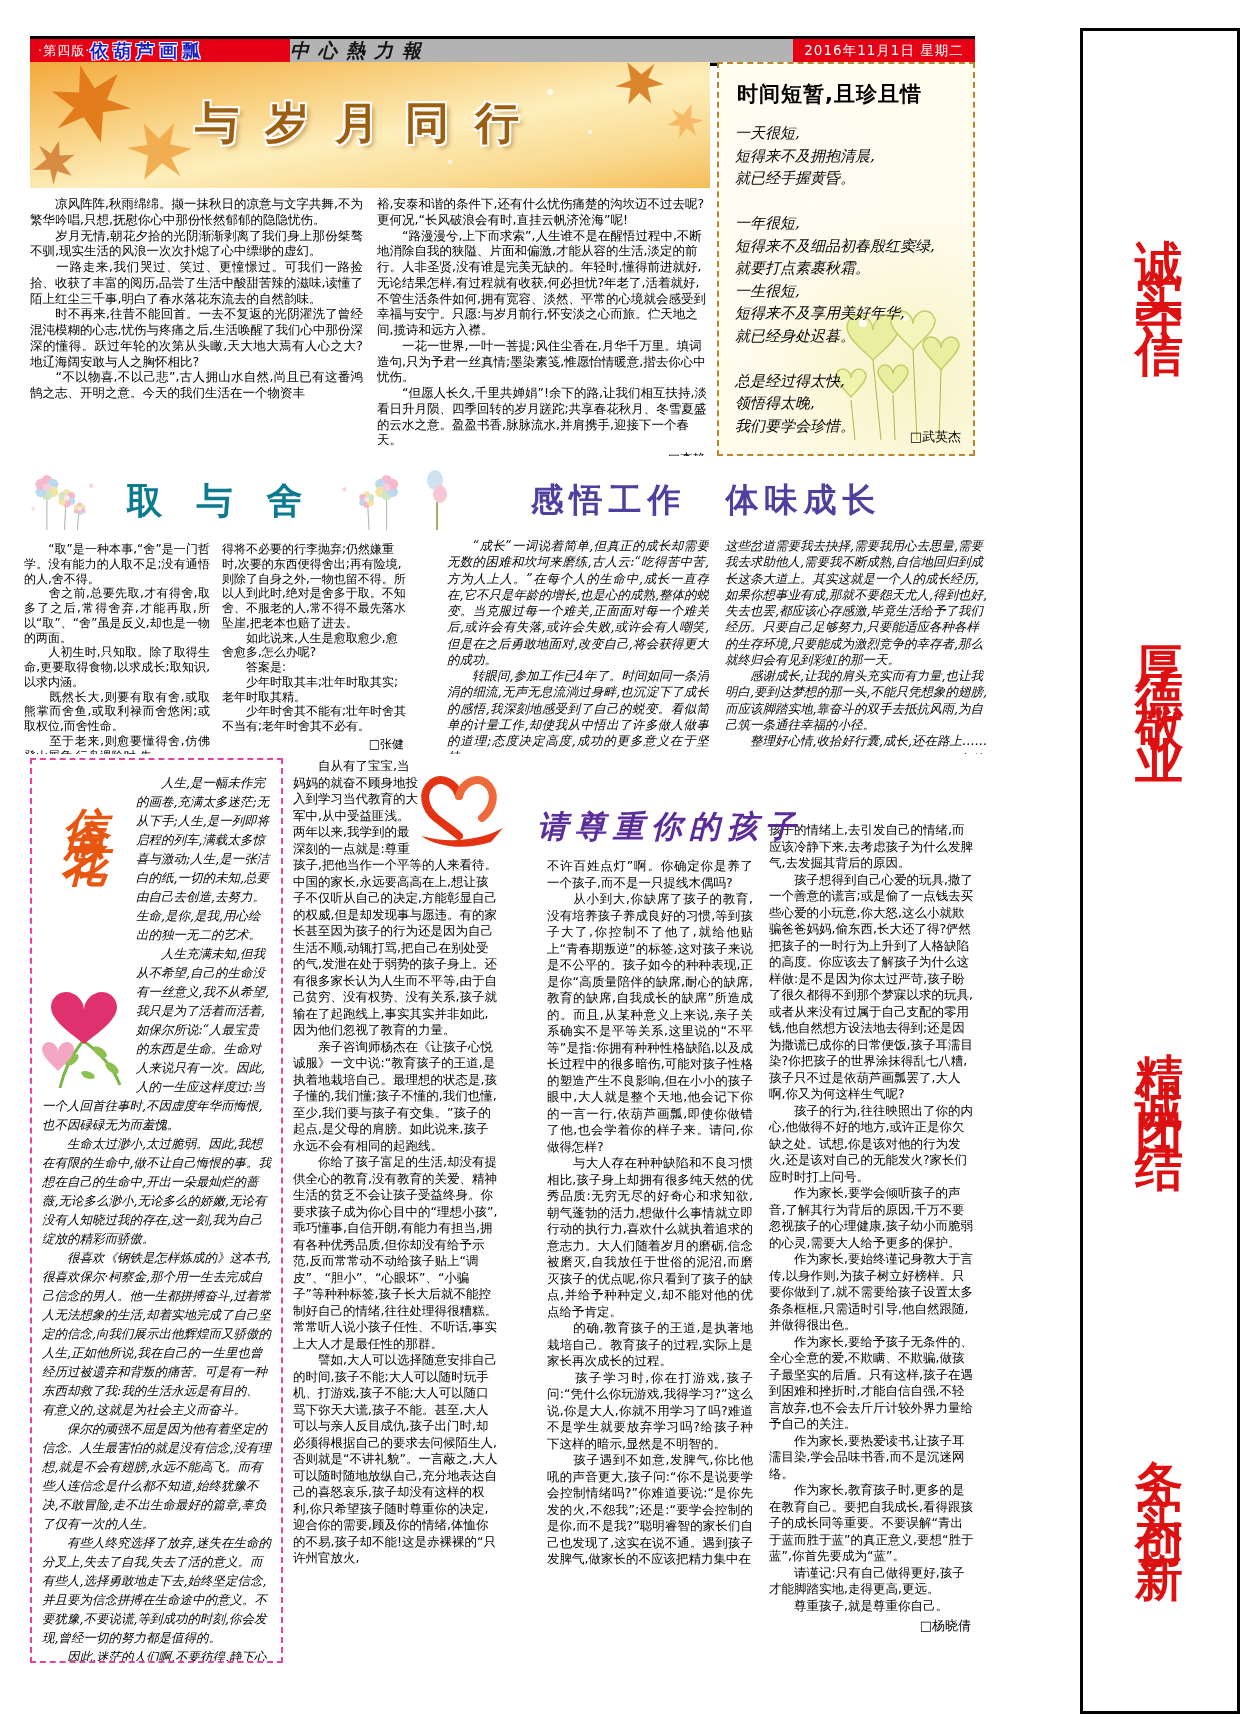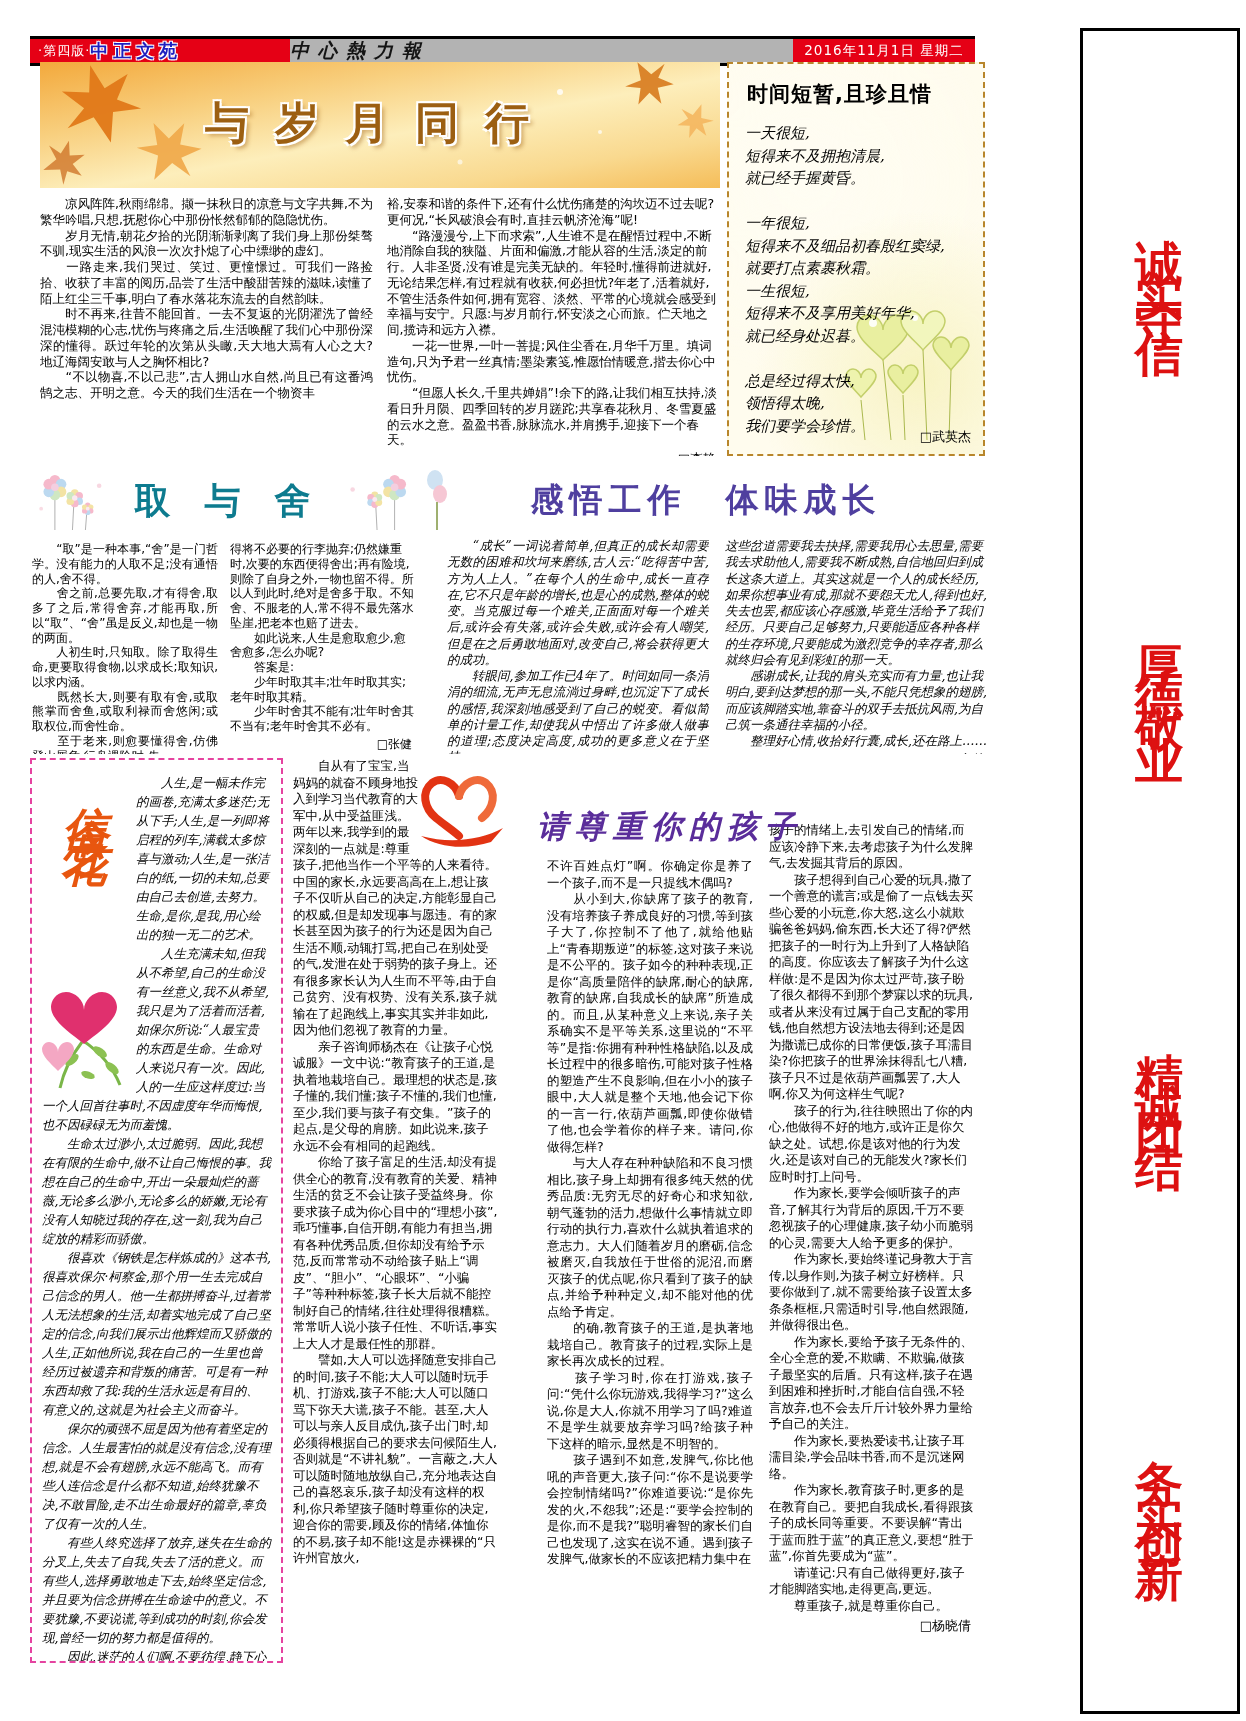--- a/index.html
+++ b/index.html
@@ -13,39 +13,39 @@
   .hb-red{background:#e50015;color:#fff;display:flex;align-items:center;}
   .hb-left{width:252px;padding-left:8px;}
   .edition{font-size:13px;letter-spacing:1px;}
   .section-name{font-size:18px;font-weight:bold;color:#1f1fbf;letter-spacing:5px;
     text-shadow:-1px -1px 0 #fff,1px -1px 0 #fff,-1px 1px 0 #fff,1px 1px 0 #fff;}
   .hb-gray{flex:1;background:#b3b3b3;display:flex;align-items:center;justify-content:flex-start;}
   .masthead{font-family:"DejaVu Serif",serif;font-style:italic;font-weight:bold;font-size:19px;letter-spacing:9px;color:#141414;}
   .hb-date{width:182px;justify-content:center;font-size:13.5px;letter-spacing:1px;}
 
   
-  .top-row{left:30px;top:62px;width:945px;height:394px;display:flex;gap:7px;margin-left:10px;}
+  .top-row{left:30px;top:62px;width:945px;height:394px;display:flex;gap:7px;}
   .article1{width:680px;display:flex;flex-direction:column;}
   .banner{height:126px;position:relative;overflow:hidden;
     background:linear-gradient(170deg,#f3a93c 0%,#f8cf7e 30%,#fdeebb 55%,#f9d98f 80%,#f5bd59 100%);}
   .a1-title{position:absolute;left:0;right:0;top:32px;text-align:center;font-size:44px;font-weight:bold;color:#9c5f12;letter-spacing:26px;font-family:"DejaVu Sans",sans-serif;
     text-shadow:-2px -2px 0 #fff,2px -2px 0 #fff,-2px 2px 0 #fff,2px 2px 0 #fff,4px 4px 4px rgba(150,85,10,.45);}
   .a1-cols{flex:1;display:flex;gap:14px;padding-top:8px;overflow:hidden;}
   .a1-col{width:333px;font-size:12.5px;line-height:1.26;overflow:hidden;}
   .sidebar{width:258px;border:2px dashed #b8862b;background:
      radial-gradient(circle at 75% 80%,#f8f3c4 0%,rgba(255,255,255,0) 45%),
      radial-gradient(circle at 30% 30%,#fffdf3 0%,rgba(255,255,255,0) 60%),#fffcee;
      position:relative;padding:14px 14px 8px 16px;box-sizing:border-box;overflow:hidden;}
   .sb-title{font-size:21px;font-weight:bold;letter-spacing:1px;margin:2px 0 14px 2px;}
   .sb-body{font-family:"DejaVu Serif",serif;font-style:italic;font-size:15px;line-height:1.5;white-space:pre-wrap;position:relative;z-index:2;}
   .sb-author{position:absolute;right:12px;bottom:8px;font-size:13px;z-index:3;}
   .balloons{position:absolute;right:2px;bottom:14px;z-index:1;}
 
   
-  .mid-row{left:32px;top:460px;width:945px;height:294px;display:flex;gap:8px;}
+  .mid-row{left:24px;top:460px;width:945px;height:294px;display:flex;gap:16px;}
   .sec-qys{width:385px;display:flex;flex-direction:column;}
   .qys-head{height:82px;display:flex;align-items:center;justify-content:space-between;}
   .qys-title{font-size:36px;font-weight:bold;color:#0d7b8f;letter-spacing:34px;padding-left:30px;white-space:nowrap;}
   .qys-cols{flex:1;display:flex;gap:12px;overflow:hidden;}
   .qys-col{width:186px;font-size:12px;line-height:1.23;overflow:hidden;}
   .sec-gw{flex:1;display:flex;flex-direction:column;position:relative;}
   .gw-title{height:60px;margin-top:18px;text-align:center;font-size:33px;font-weight:bold;color:#4f3f9f;letter-spacing:6px;}
   .gw-cols{flex:1;display:flex;gap:16px;overflow:hidden;padding-left:22px;}
   .gw-col{width:262px;font-family:"DejaVu Serif",serif;font-style:italic;font-size:12.5px;line-height:1.3;overflow:hidden;}
   .gw-clip{position:absolute;left:0;top:8px;}
@@ -71,21 +71,21 @@
   .slogan-group{writing-mode:vertical-rl;text-orientation:upright;font-family:"DejaVu Serif",serif;font-weight:bold;font-size:48px;color:#dd1111;letter-spacing:30px;}
 </style>
 </head>
 <body>
 
 <div class="page">
 
   <div class="abs header-bar">
     <div class="hb-red hb-left">
       <span class="edition">·第四版·</span>
-      <span class="section-name">中正文苑</span>
+      <span class="section-name">依葫芦画瓢</span>
     </div>
     <div class="hb-gray">
       <span class="masthead">中心熱力報</span>
     </div>
     <div class="hb-red hb-date">2016年11月1日 星期二</div>
   </div>
 
   <div class="abs top-row">
     <div class="article1">
       <div class="banner">

